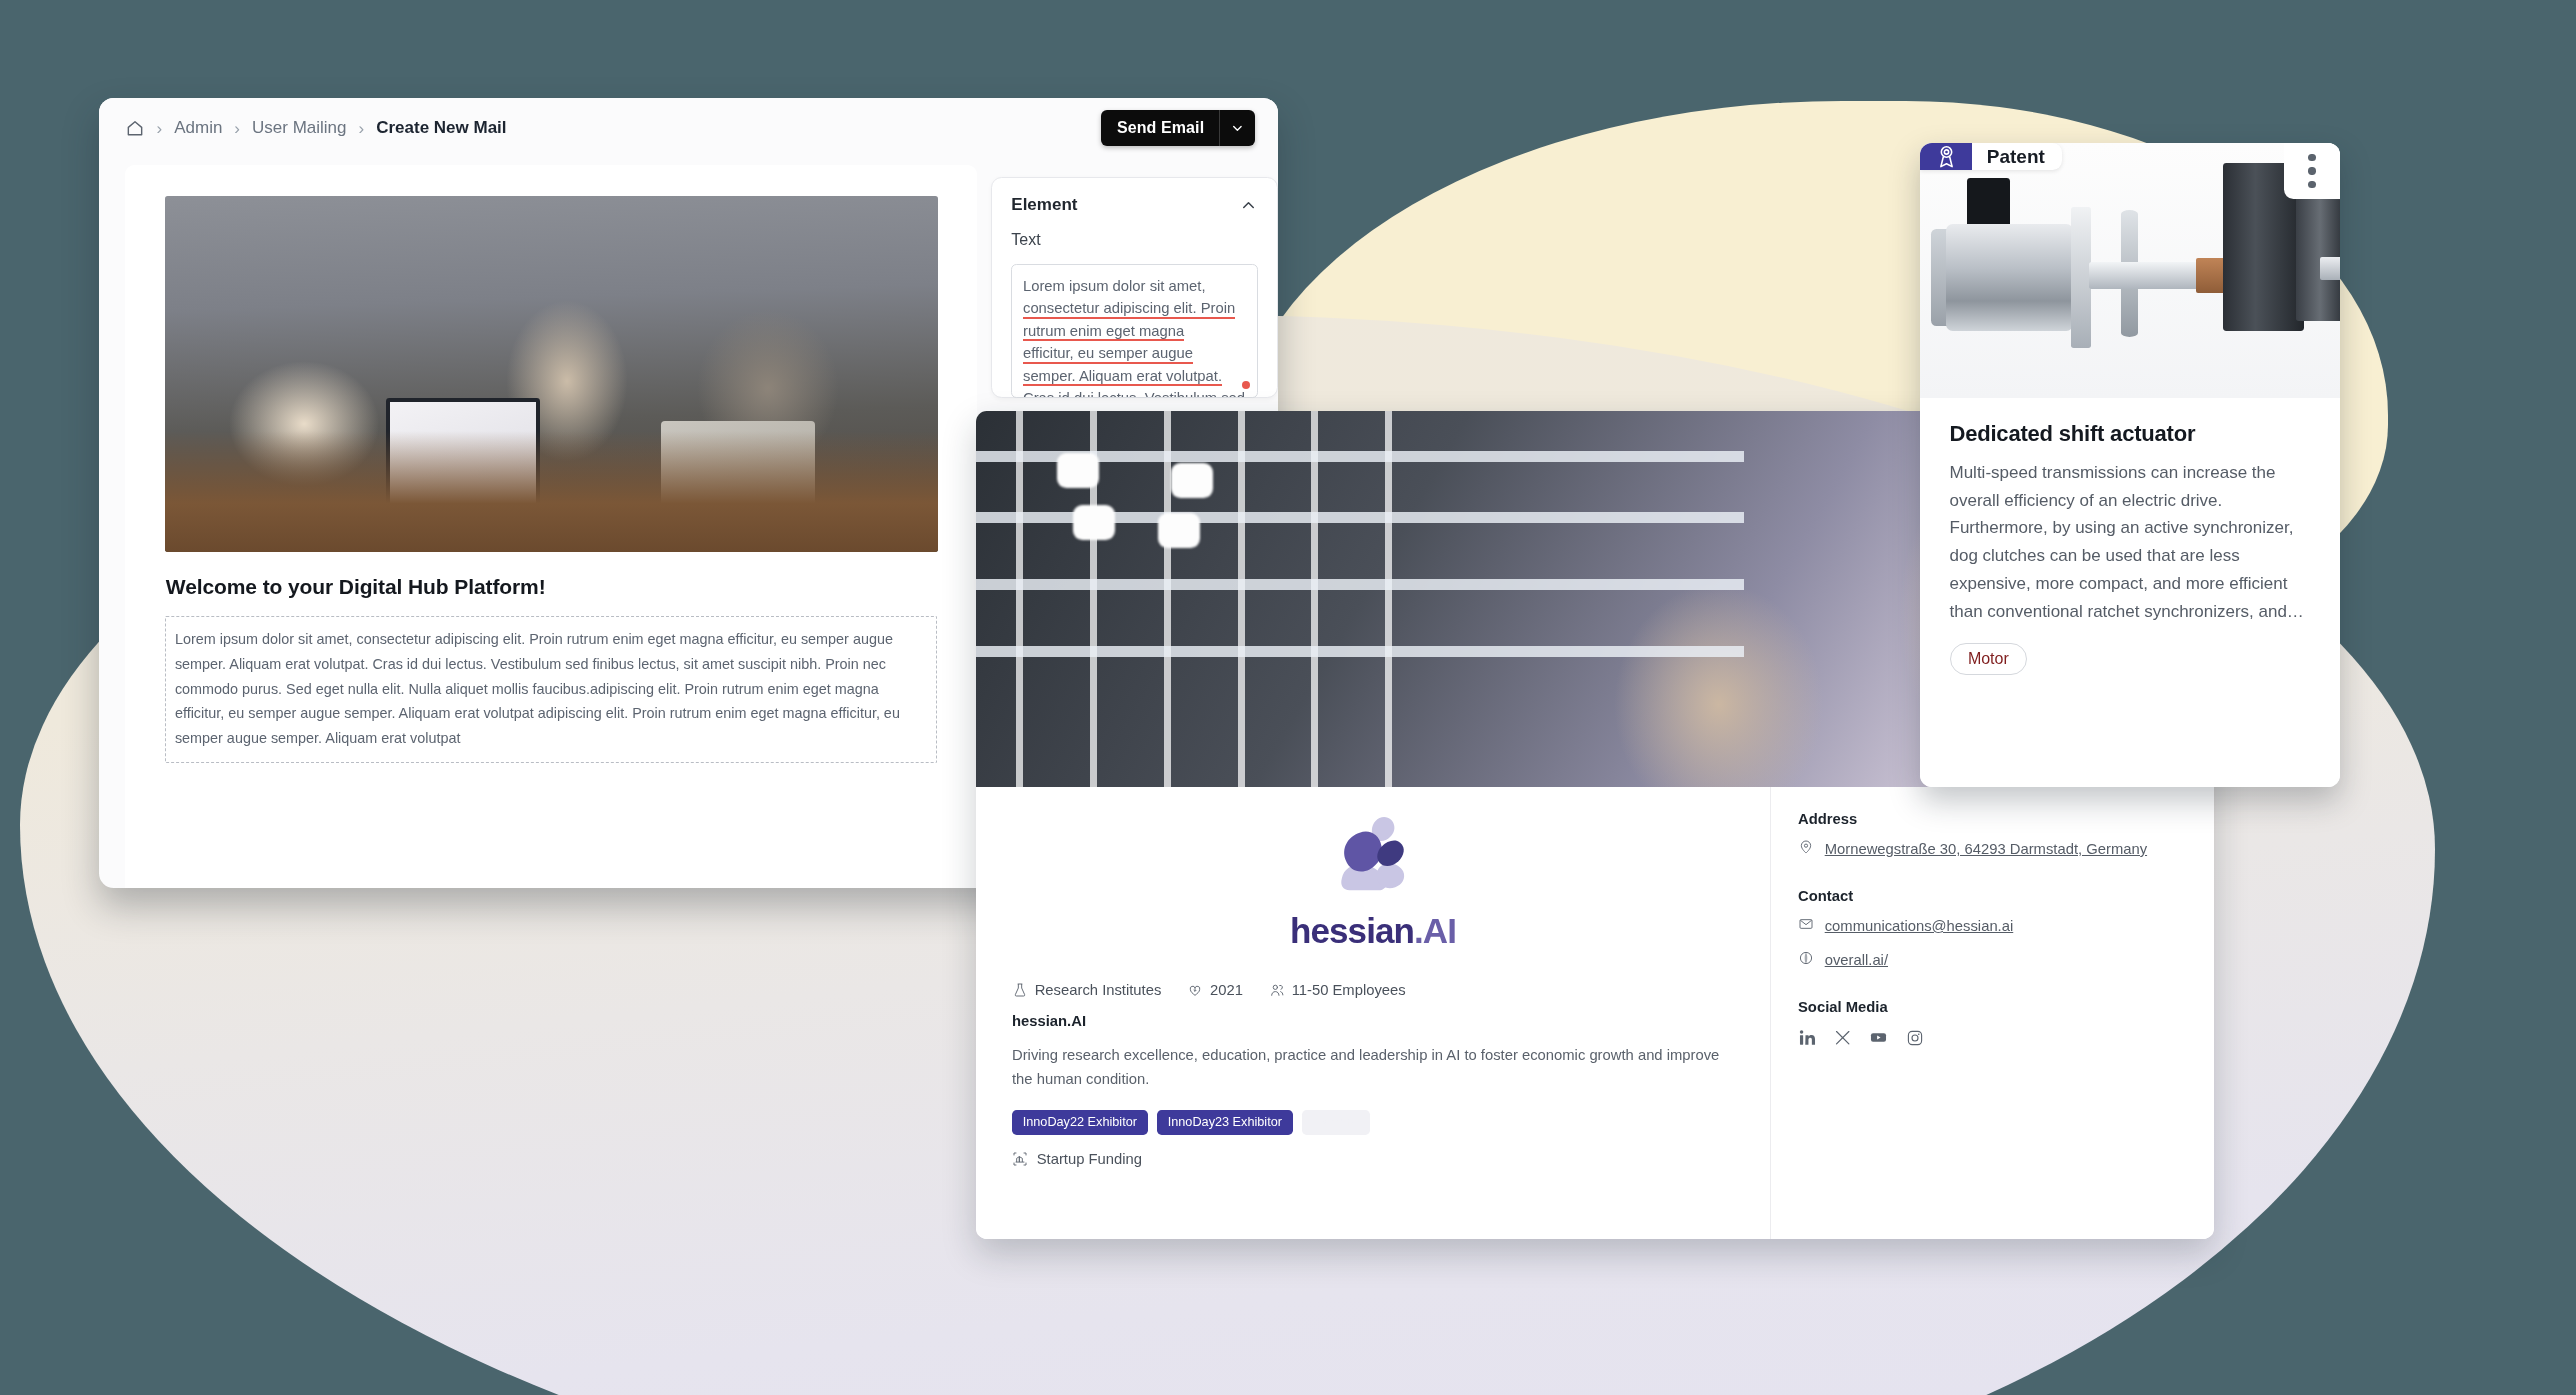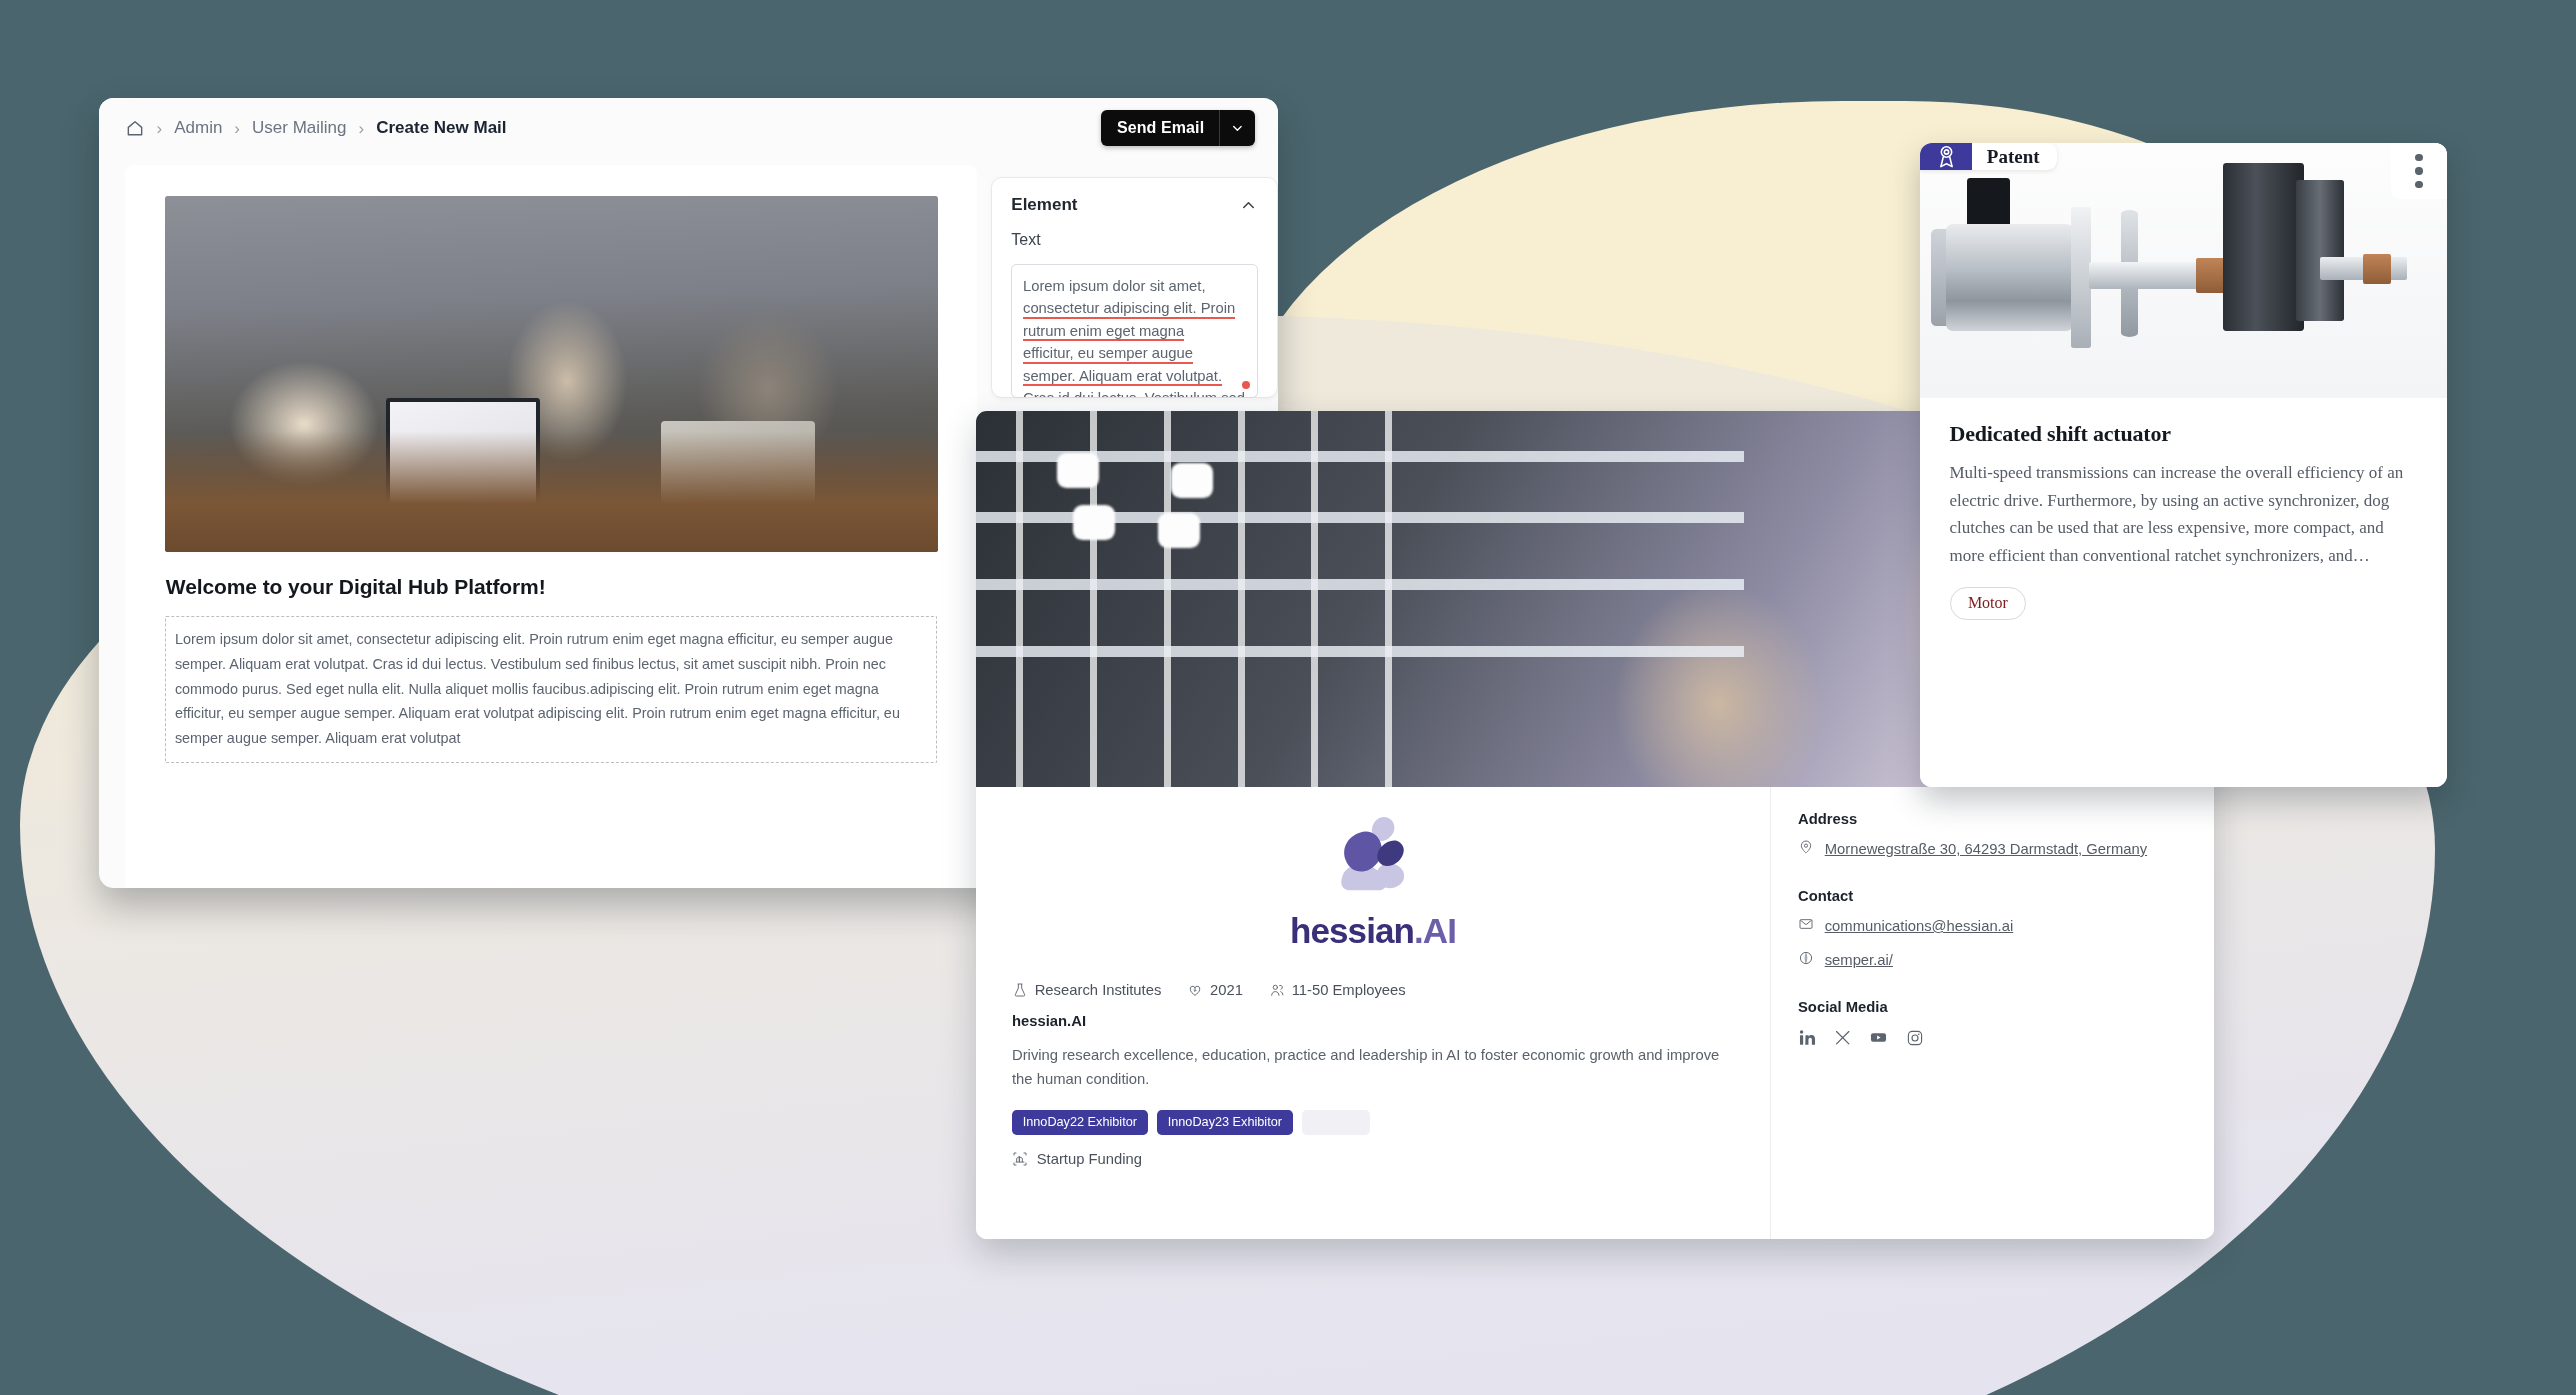--- a/index.html
+++ b/index.html
@@ -189,25 +189,24 @@
   .cc-side { flex: 1; padding: 24px 27px 0 27px; }
   .side-h { font-size: 14.8px; font-weight: 700; color: #1c232c; }
   .side-row { display: flex; gap: 10.7px; margin-top: 12px; align-items: flex-start; }
   .side-text { font-size: 14.8px; line-height: 1.48; color: #555c66; text-decoration: underline; }
   .side-gap { height: 27px; }
   .social-row { display: flex; gap: 17.4px; margin-top: 13.4px; align-items: center; }
 
   
   .patent-card {
     left: 1920px; top: 143px;
-    width: 527px; height: 644px;
+    width: 420px; height: 644px;
     border-radius: 12px;
     box-shadow: 0 13.4px 31px rgba(25,35,45,.26);
     overflow: hidden;
-    font-family: Liberation Serif, serif;
   }
   .pc-img {
     height: 255px; width: 100%;
     background: linear-gradient(180deg,#fdfdfd 0%,#f3f4f6 100%);
     position: relative; overflow: hidden;
   }
   .pc-badge {
     position: absolute; left: 0; top: 0; z-index: 4;
     display: flex; align-items: stretch;
     background: #fff; border-radius: 0 9.4px 9.4px 0;
@@ -449,21 +448,21 @@
         </span>
         <span class="side-text">communications@hessian.ai</span>
       </div>
       <div class="side-row">
         <span>
           <svg width="16" height="16" viewBox="0 0 24 24" fill="none" stroke="#5c646f" stroke-width="1.4">
               <circle cx="12" cy="12" r="8.4"></circle>
               <path d="M12 3.6c2.6 2.6 2.6 14.2 0 16.8M12 3.6c-2.6 2.6-2.6 14.2 0 16.8" fill="#5c646f" stroke="none" opacity=".55"></path>
             </svg>
         </span>
-        <span class="side-text">semper.ai/</span>
+        <span class="side-text">overall.ai/</span>
       </div>
 
       <div class="side-gap"></div>
       <div class="side-h">Social Media</div>
       <div class="social-row">
         <span>
           <svg width="19" height="19" viewBox="0 0 24 24" fill="#5c646f">
               <rect x="2.5" y="9" width="4" height="12" rx=".6"></rect>
               <circle cx="4.5" cy="5" r="2.2"></circle>
               <path d="M9.5 9h3.8v1.7c.6-1.1 2-2 3.7-2 3 0 4.5 1.9 4.5 5.3V21h-4v-6c0-1.6-.6-2.6-2-2.6-1.2 0-1.9.8-2.2 1.7-.1.3-.1.7-.1 1.1V21h-4z"></path>

